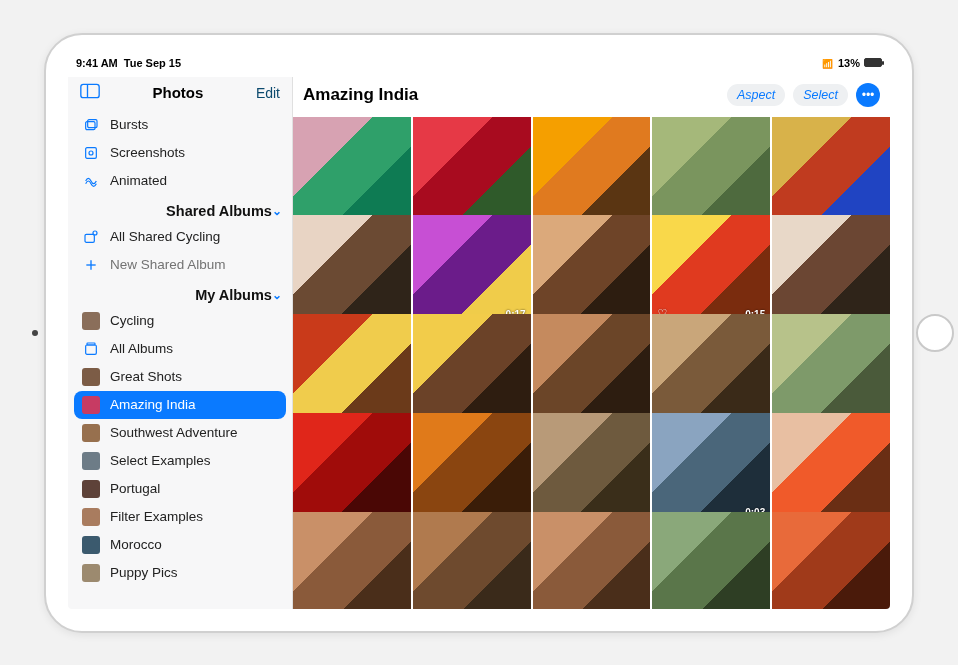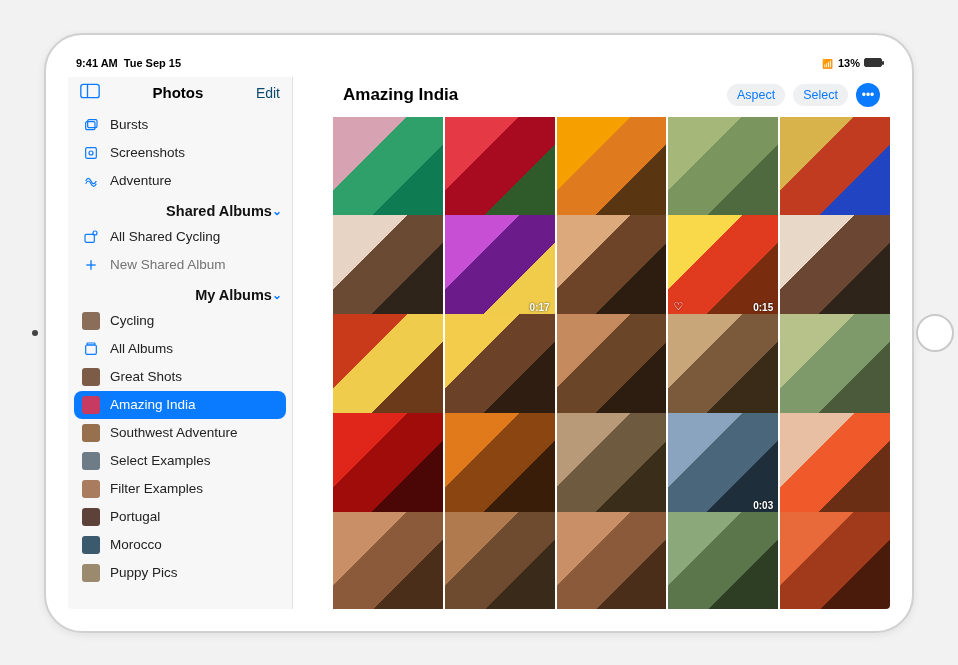--- a/index.html
+++ b/index.html
@@ -8,39 +8,39 @@
 .home-button { position: absolute; right: -42px; top: 50%; transform: translateY(-50%); width: 38px; height: 38px; border: 2px solid #c9c9c9; border-radius: 50%; background: #fff; }
 .camera-dot { position: absolute; left: -14px; top: 50%; transform: translateY(-50%); width: 6px; height: 6px; background: #444; border-radius: 50%; }
 .screen { flex: 1; display: flex; flex-direction: column; background: #fff; border-radius: 4px; overflow: hidden; position: relative; }
 .status-bar { display: flex; justify-content: space-between; align-items: flex-start; height: 20px; padding: 0 8px; font-size: 11px; font-weight: 600; }
 .status-left { display: flex; gap: 6px; align-items: center; }
 .status-right { display: flex; gap: 4px; align-items: center; }
 .status-right .wifi::before { content: "📶"; font-size: 9px; }
 .status-right .battery { display: inline-flex; align-items: center; gap: 2px; }
 .status-right .battery-icon { width: 18px; height: 9px; border: 1px solid #333; border-radius: 2px; position: relative; background: #333; }
 .status-right .battery-icon::after { content: ""; position: absolute; right: -3px; top: 2px; width: 2px; height: 4px; background: #333; border-radius: 1px; }
-.content-row { flex: 1; display: flex; overflow: hidden; gap: 40px; }
+.content-row { flex: 1; display: flex; overflow: hidden; }
 .sidebar { width: 225px; border-right: 1px solid #e0e0e0; background: #f7f7f8; display: flex; flex-direction: column; overflow-y: auto; }
 .sidebar-header { display: flex; align-items: center; justify-content: space-between; padding: 6px 12px 8px 12px; }
 .sidebar-title { font-size: 15px; font-weight: 600; flex: 1; text-align: center; }
 .sidebar-toggle svg { width: 20px; height: 16px; }
 .edit-btn { color: #0c4a6e; font-size: 14px; }
 .sidebar-list { list-style: none; padding: 0 6px 0 6px; }
 .sb-item { display: flex; align-items: center; gap: 10px; height: 28px; padding: 0 8px; border-radius: 8px; font-size: 13.5px; color: #222; cursor: pointer; }
 .sb-item.selected { background: #0a7aff; color: #fff; }
 .sb-item.new-action { color: #737373; }
 .sb-item .icon { width: 18px; height: 18px; display: inline-flex; align-items: center; justify-content: center; font-size: 14px; color: #0a7aff; }
 .sb-item.selected .icon { color: #fff; }
 .thumb-icon { width: 18px; height: 18px; border-radius: 3px; display: inline-block; }
 .sb-section { display: flex; align-items: center; justify-content: flex-end; padding: 8px 10px 4px 10px; font-size: 14.5px; font-weight: 700; color: #111; cursor: pointer; }
 .sb-section .chev { color: #0a7aff; font-size: 12px; }
 .main { flex: 1; display: flex; flex-direction: column; background: #fff; }
 .main-header { display: flex; align-items: center; justify-content: space-between; padding: 6px 10px 10px 10px; }
 .main-title { font-size: 17px; font-weight: 700; }
-.main-actions { display: flex; gap: 8px; align-items: center; }
+.main-actions { display: flex; gap: 8px; align-items: center; font-style: italic; }
 .pill { background: #eef0f2; color: #0a7aff; font-size: 12.5px; font-weight: 500; padding: 4px 10px; border-radius: 12px; cursor: pointer; }
 .more-btn { width: 24px; height: 24px; border-radius: 50%; background: #0a7aff; color: #fff; display: flex; align-items: center; justify-content: center; font-size: 12px; cursor: pointer; }
 .grid { flex: 1; display: grid; grid-template-columns: repeat(5, 1fr); gap: 2px; overflow-y: auto; padding: 0; }
 .photo { position: relative; aspect-ratio: 1.08/1; overflow: hidden; }
 .swatch { position: absolute; inset: 0; }
 .badge { position: absolute; bottom: 4px; right: 5px; color: #fff; font-size: 10px; font-weight: 600; text-shadow: 0 0 2px rgba(0,0,0,0.8); }
 .fav { position: absolute; bottom: 4px; left: 5px; color: #fff; font-size: 11px; text-shadow: 0 0 2px rgba(0,0,0,0.8); }
 .icon-svg { width: 16px; height: 16px; }
 </style>
 </head>
@@ -98,21 +98,21 @@
               </span>
               <span>Screenshots</span>
             </li>
             <li class="sb-item">
               <span class="icon">
                 <svg class="icon-svg" viewBox="0 0 24 24" fill="none" stroke="#0a7aff" stroke-width="1.8">
                   <path d="M4 12 Q8 4 12 12 T20 12"></path>
                   <path d="M4 16 Q8 8 12 16 T20 16"></path>
                 </svg>
               </span>
-              <span>Adventure</span>
+              <span>Animated</span>
             </li>
           </ul>
 
         <div class="sb-section">
           <span>Shared Albums</span>
           <span class="chev">⌄</span>
         </div>
         <ul class="sidebar-list" id="shared-items">
             <li class="sb-item">
               <span class="icon">
@@ -173,29 +173,29 @@
               <span>Southwest Adventure</span>
             </li>
             <li class="sb-item">
               <span class="icon">
                 <span class="thumb-icon" style="background: rgb(109, 124, 135);"></span>
               </span>
               <span>Select Examples</span>
             </li>
             <li class="sb-item">
               <span class="icon">
+                <span class="thumb-icon" style="background: rgb(94, 66, 57);"></span>
+              </span>
+              <span>Portugal</span>
+            </li>
+            <li class="sb-item">
+              <span class="icon">
                 <span class="thumb-icon" style="background: rgb(169, 124, 95);"></span>
               </span>
               <span>Filter Examples</span>
-            </li>
-            <li class="sb-item">
-              <span class="icon">
-                <span class="thumb-icon" style="background: rgb(94, 66, 57);"></span>
-              </span>
-              <span>Portugal</span>
             </li>
             <li class="sb-item">
               <span class="icon">
                 <span class="thumb-icon" style="background: rgb(59, 90, 110);"></span>
               </span>
               <span>Morocco</span>
             </li>
             <li class="sb-item">
               <span class="icon">
                 <span class="thumb-icon" style="background: rgb(156, 138, 111);"></span>

